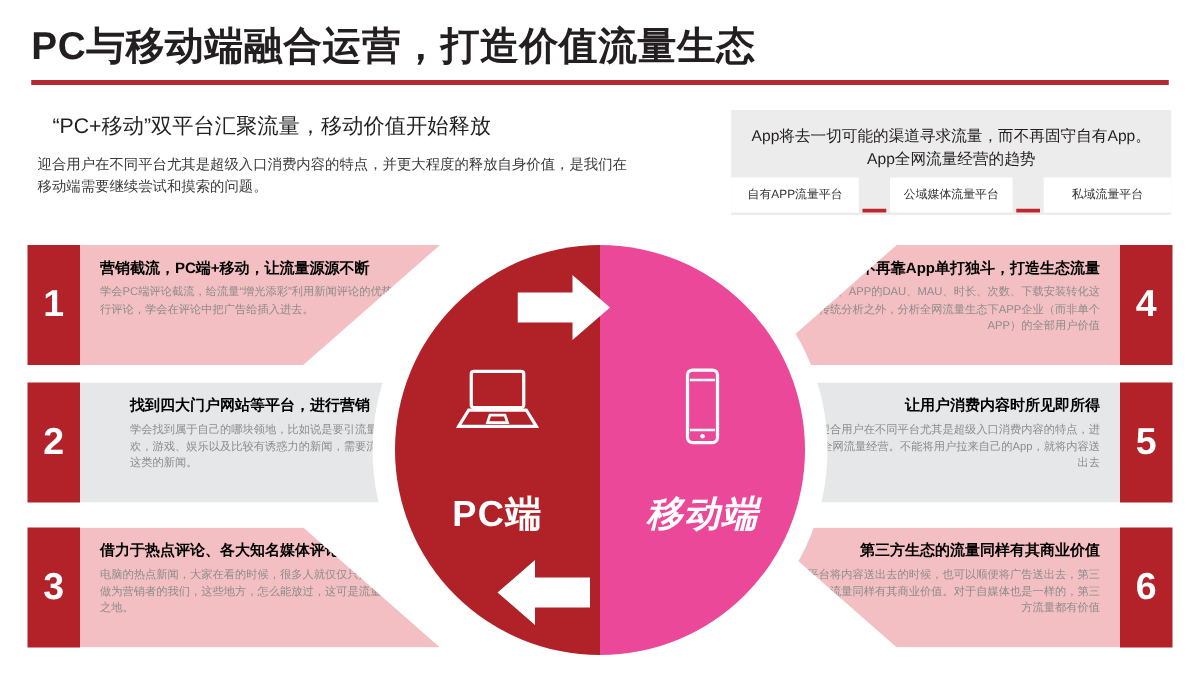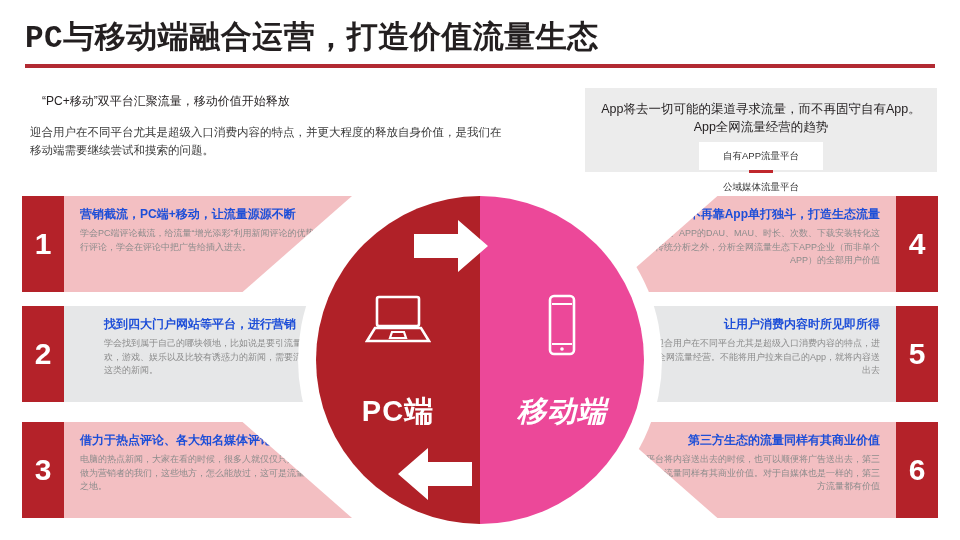--- a/index.html
+++ b/index.html
@@ -8,49 +8,48 @@
     font-family:"Liberation Sans","DejaVu Sans",sans-serif;
     position:relative;
   }
   .slide{position:absolute;inset:0;}
 
   
   .title{
     position:absolute;left:25px;top:16px;
     font-size:31px;font-weight:bold;color:#231f20;letter-spacing:.5px;
     white-space:nowrap;
-    font-family:Liberation Mono, monospace;
   }
   .title-rule{
     position:absolute;left:25px;top:64px;width:910px;height:4px;
     background:#b22a32;
   }
 
   
   .intro{position:absolute;left:30px;top:88px;width:480px;}
   .intro-lead{
-    font-size:12px;line-height:26px;color:#231f20;font-weight:500;
+    font-size:17px;line-height:26px;color:#231f20;font-weight:500;
     white-space:nowrap;
   }
   .intro-lead .l1{padding-left:12px;display:block;}
   .intro-body{
     margin-top:9px;font-size:11.5px;line-height:18px;color:#3b3b3b;
   }
 
   
   .trendbox{
     position:absolute;left:585px;top:88px;width:352px;height:84px;
     background:#ececec;
   }
   .trend-head{
     text-align:center;padding-top:12px;
     font-size:12.5px;line-height:18px;color:#231f20;font-weight:500;
   }
   .chips{
-    display:flex;align-items:center;justify-content:center;margin-top:6px;flex-direction:column;
+    display:flex;align-items:flex-end;justify-content:center;margin-top:6px;
   }
   .chip{
     background:#ffffff;height:28px;line-height:28px;text-align:center;
     font-size:9.5px;color:#333;padding:0 6px;
   }
   .chip.c1{width:112px;}
   .chip.c2{width:106px;}
   .chip.c3{width:112px;}
   .chip-link{width:24px;height:3px;background:#c0272d;margin:0 3px;}
 
@@ -90,21 +89,21 @@
   .numblock{
     width:42px;flex:0 0 42px;display:flex;align-items:center;
     justify-content:center;color:#ffffff;font-size:30px;font-weight:bold;
   }
   .body{
     flex:1 1 auto;padding:10px 14px 0 16px;box-sizing:border-box;
     position:relative;
   }
   .panel-right .body{padding:10px 16px 0 14px;text-align:right;}
   .p-title{
-    font-size:12px;font-weight:bold;color:#1d4ed8;line-height:16px;
+    font-size:12px;font-weight:bold;color:#000000;line-height:16px;
     margin-bottom:5px;
   }
   .p-desc{font-size:9px;line-height:13.5px;color:#8c8c8c;}
 
   
   .t-pink .numblock{background:#b42229;}
   .t-pink .body{background:#f3bfc2;}
   .t-gray .numblock{background:#b42229;}
   .t-gray .body{background:#e6e7e8;padding-left:40px;}
 

